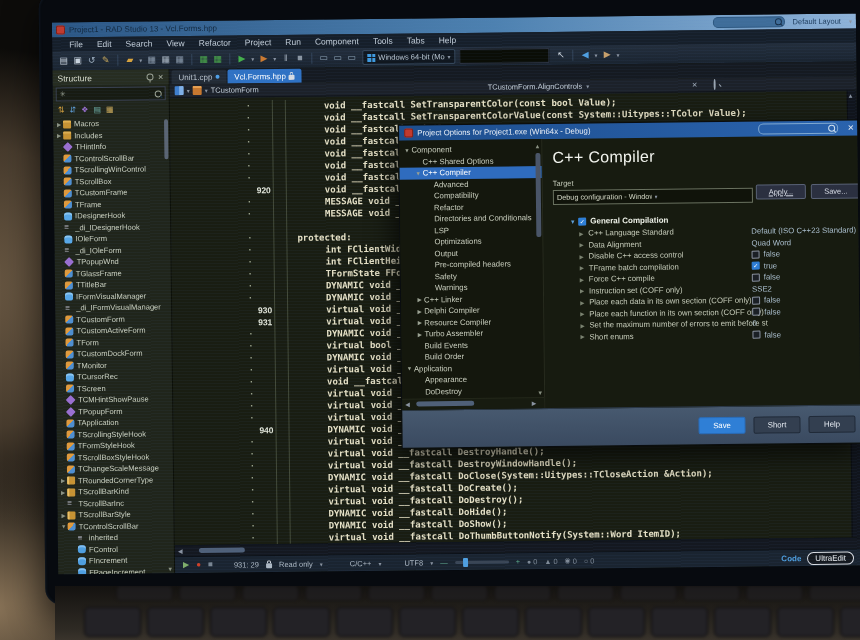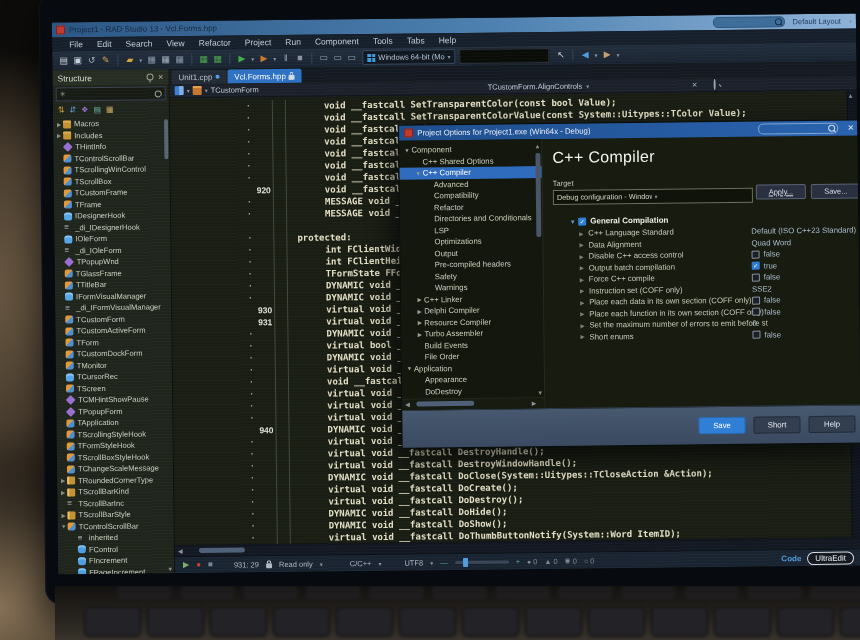--- a/index.html
+++ b/index.html
@@ -655,21 +655,21 @@
             <div class="drow" style="padding-left: 14px;">
               <span class="dchev">▶</span>
               <span>Turbo Assembler</span>
             </div>
             <div class="drow" style="padding-left: 14px;">
               <span class="dchev"></span>
               <span>Build Events</span>
             </div>
             <div class="drow" style="padding-left: 14px;">
               <span class="dchev"></span>
-              <span>File Order</span>
+              <span>Build Order</span>
             </div>
             <div class="drow" style="padding-left: 3px;">
               <span class="dchev">▼</span>
               <span>Application</span>
             </div>
             <div class="drow" style="padding-left: 14px;">
               <span class="dchev"></span>
               <span>Appearance</span>
             </div>
             <div class="drow" style="padding-left: 14px;">
@@ -714,21 +714,21 @@
               <div class="orow">
                 <span class="ochev">▶</span>
                 <span class="olabel">Disable C++ access control</span>
                 <span class="oval">
                   <span class="cb"></span>
                   <span>false</span>
                 </span>
               </div>
               <div class="orow">
                 <span class="ochev">▶</span>
-                <span class="olabel">Output batch compilation</span>
+                <span class="olabel">TFrame batch compilation</span>
                 <span class="oval">
                   <span class="cb on">✓</span>
                   <span>true</span>
                 </span>
               </div>
               <div class="orow">
                 <span class="ochev">▶</span>
                 <span class="olabel">Force C++ compile</span>
                 <span class="oval">
                   <span class="cb"></span>

